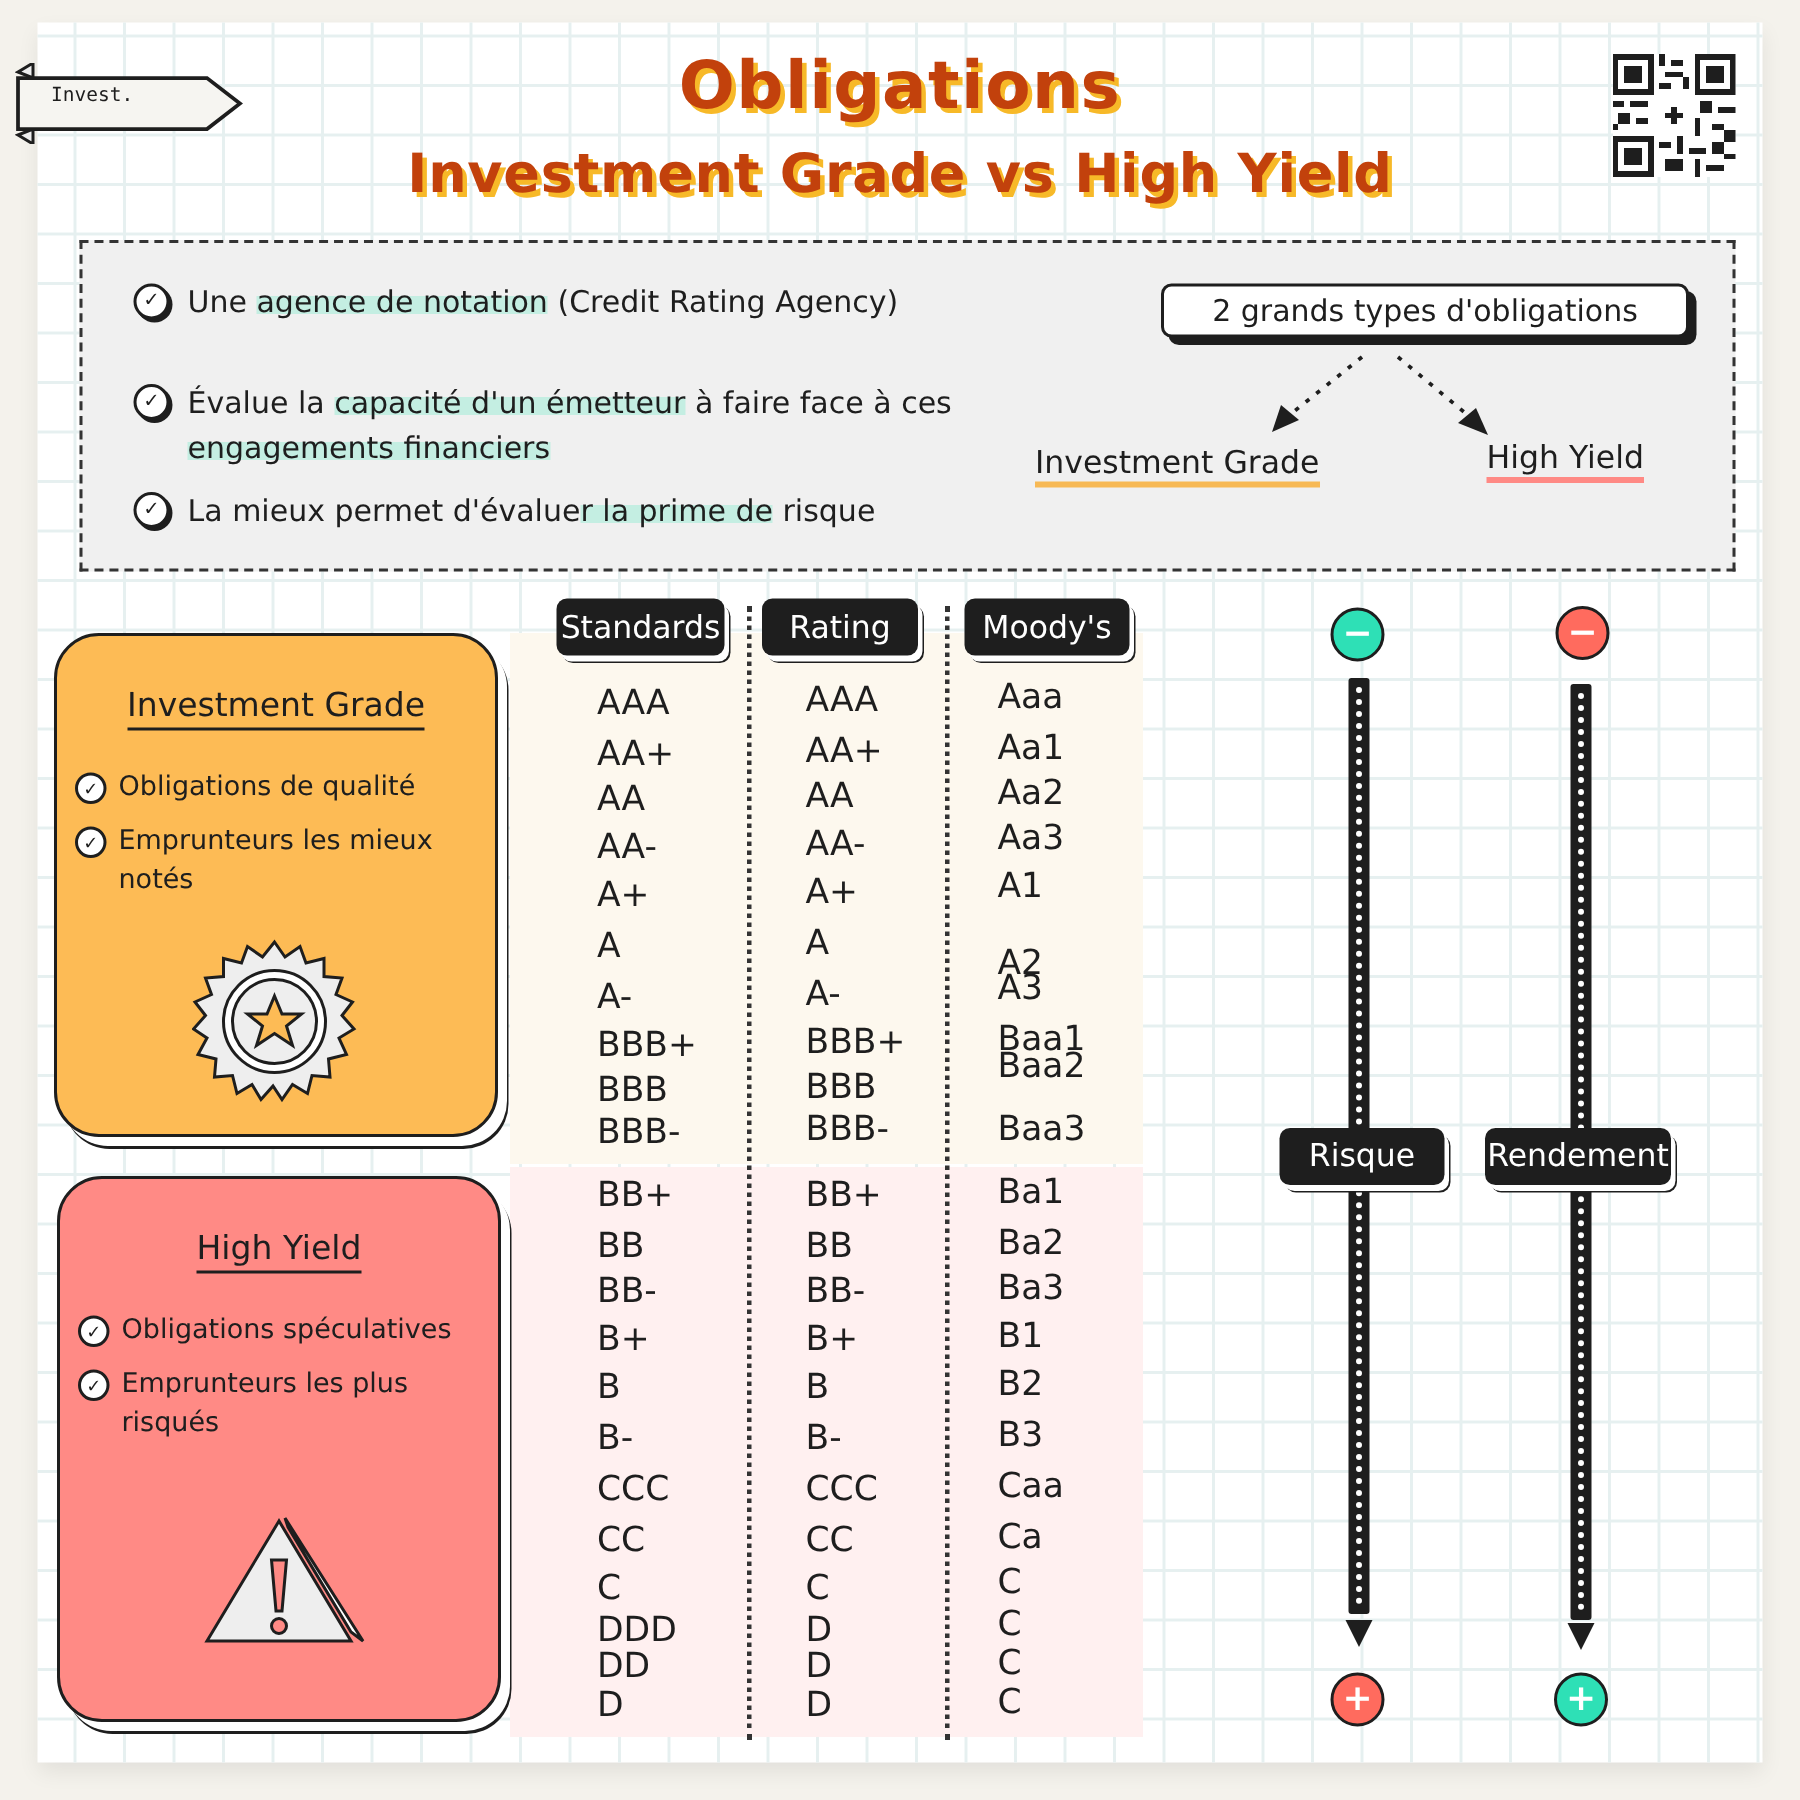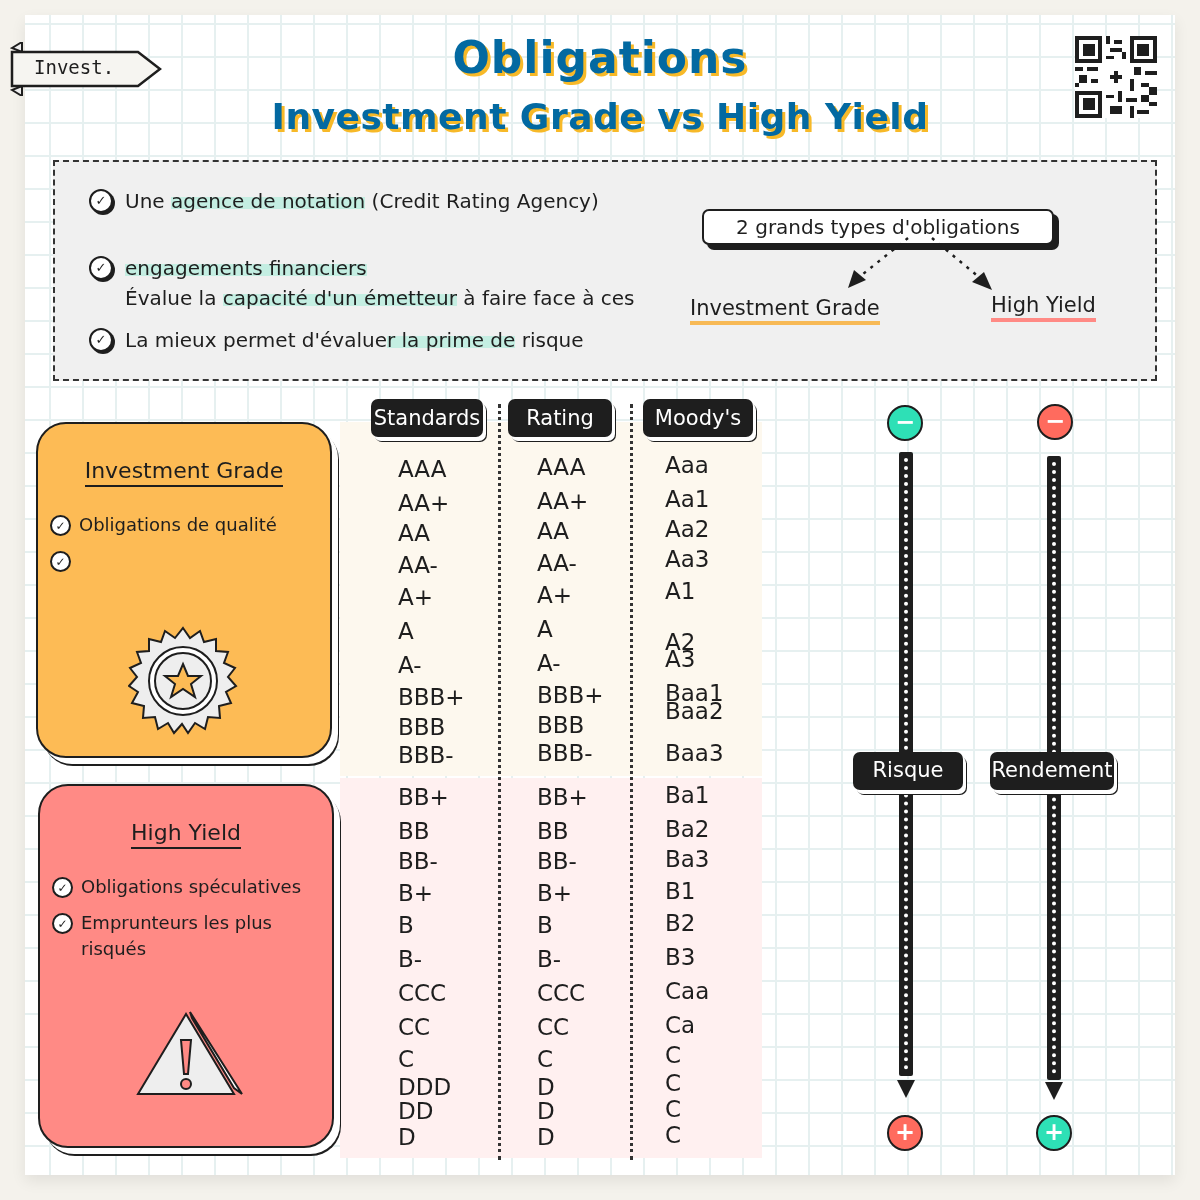--- a/index.html
+++ b/index.html
@@ -11,45 +11,45 @@
       background-image:
         linear-gradient(to right, #e6f0f0 2px, transparent 2px),
         linear-gradient(to bottom, #e6f0f0 2px, transparent 2px);
       background-size: 33px 33px;
       background-position: 24px 8px;
       box-shadow: 0 6px 14px rgba(0,0,0,0.08);
     }
     .abs { position: absolute; }
     
     .brand-flag { left: 10px; top: 42px; width: 152px; height: 54px; }
-    .brand-flag span { position: absolute; left: 24px; top: 14px; font-size: 19px; font-family: "DejaVu Sans Mono", monospace; }
+    .brand-flag span { position: absolute; left: 24px; top: 14px; font-size: 13px; font-family: "DejaVu Sans Mono", monospace; }
     
     .title {
-      left: 0; width: 1200px; text-align: center; font-weight: bold; color: #0369a1;
+      left: 0; width: 1200px; text-align: center; font-weight: bold; color: #c2410c;
       text-shadow: 3px 3px 0 #f7b928;
     }
     .title-main { top: 32px; font-size: 44px; letter-spacing: 1px; }
     .title-sub { top: 96px; font-size: 36px; letter-spacing: 0.5px; }
     
     .qr { left: 1075px; top: 36px; width: 82px; height: 82px; }
     
     .info-box {
       left: 53px; top: 160px; width: 1104px; height: 221px;
       background: #f0f0f0; border: 2px dashed #333;
     }
     .bullet { position: absolute; left: 34px; font-size: 20px; line-height: 30px; display: flex; gap: 12px; }
     .check {
       width: 24px; height: 24px; border-radius: 50%; border: 2px solid #1e1e1e; background: #fff;
       box-shadow: 2px 2px 0 #1e1e1e; display: flex; align-items: center; justify-content: center;
       font-size: 13px; font-weight: bold; flex-shrink: 0; margin-top: 3px;
     }
     .hl { background: linear-gradient(to bottom, transparent 35%, #c4eee2 35%, #c4eee2 85%, transparent 85%); }
     .types-box {
-      left: 702px; top: 189px; width: 352px; height: 36px; background: #fff; border: 2px solid #1e1e1e;
-      border-radius: 7px; box-shadow: 5px 5px 0 #1e1e1e; font-size: 20px; text-align: center; line-height: 32px; margin-top: 20px;
+      left: 774px; top: 189px; width: 352px; height: 36px; background: #fff; border: 2px solid #1e1e1e;
+      border-radius: 7px; box-shadow: 5px 5px 0 #1e1e1e; font-size: 20px; text-align: center; line-height: 32px;
     }
     .type-label { font-size: 21px; }
     .ig-label { left: 690px; top: 296px; border-bottom: 4px solid #f7b955; padding-bottom: 1px; }
     .hy-label { left: 991px; top: 293px; border-bottom: 4px solid #ff8a85; padding-bottom: 1px; }
     
     .card { border-radius: 30px; border: 2px solid #1e1e1e; box-shadow: 6px 6px 0 #fff, 7px 8px 0 #1e1e1e; }
     .card-ig { left: 36px; top: 422px; width: 296px; height: 336px; background: #fdbb55; }
     .card-hy { left: 38px; top: 784px; width: 296px; height: 364px; background: #ff8a85; }
     .card-title { position: absolute; left: 0; width: 100%; text-align: center; font-size: 22px; }
     .card-title span { border-bottom: 2px solid #1e1e1e; padding-bottom: 2px; }
@@ -141,22 +141,22 @@
 <div class="abs info-box">
   <div class="bullet" style="top:24px;">
     <span class="check">✓</span>
     <div>
       <div><span>Une </span><span class="hl">agence de notation</span><span> (Credit Rating Agency)</span></div>
     </div>
   </div>
   <div class="bullet" style="top:91px;">
     <span class="check">✓</span>
     <div>
+      <div><span>Évalue la </span><span class="hl">capacité d'un émetteur</span><span> à faire face à ces</span></div>
       <div><span class="hl">engagements financiers</span></div>
-      <div><span>Évalue la </span><span class="hl">capacité d'un émetteur</span><span> à faire face à ces</span></div>
     </div>
   </div>
   <div class="bullet" style="top:163px;">
     <span class="check">✓</span>
     <div><span>La mieux permet d'évalue</span><span class="hl">r la prime de</span><span> risque</span></div>
   </div>
 </div>
 
 <div class="abs types-box">2 grands types d'obligations</div>
 <svg class="abs" style="left:840px;top:232px;" width="160" height="62">
@@ -174,20 +174,24 @@
 <div class="abs vsep" style="left:630px;"></div>
 
 <div class="abs card card-ig">
   <div class="card-title" style="top:34px;"><span>Investment Grade</span></div>
   <div class="card-bullet" style="top:88px;">
     <span class="check">✓</span>
     <span>Obligations de qualité</span>
   </div>
   <div class="card-bullet" style="top:124px;">
     <span class="check">✓</span>
+    <div>
+        <div>Emprunteurs les mieux</div>
+        <div>notés</div>
+      </div>
   </div>
   <svg class="abs" style="left:90px;top:202px;" width="110" height="110" viewBox="0 0 110 110">
     <polygon fill="#eee" stroke="#1e1e1e" stroke-width="2" points="55,2 62,12 72,5 76,16 88,13 88,25 100,26 96,37 107,42 100,51 108,60 98,66 103,77 91,80 92,92 80,91 77,103 67,97 60,107 54,98 46,107 40,97 30,103 27,91 15,92 16,80 4,77 10,66 1,60 9,51 2,42 13,37 9,26 21,25 21,13 33,16 37,5 47,12"></polygon>
     <circle cx="55" cy="55" r="34" fill="#fff" stroke="#1e1e1e" stroke-width="2"></circle>
     <circle cx="55" cy="55" r="28" fill="#eee" stroke="#1e1e1e" stroke-width="2"></circle>
     <polygon fill="#fdbb55" stroke="#1e1e1e" stroke-width="2" points="55,38 60,50 73,50 63,58 67,71 55,63 43,71 47,58 37,50 50,50"></polygon>
   </svg>
 </div>
 
 <div class="abs card card-hy">

